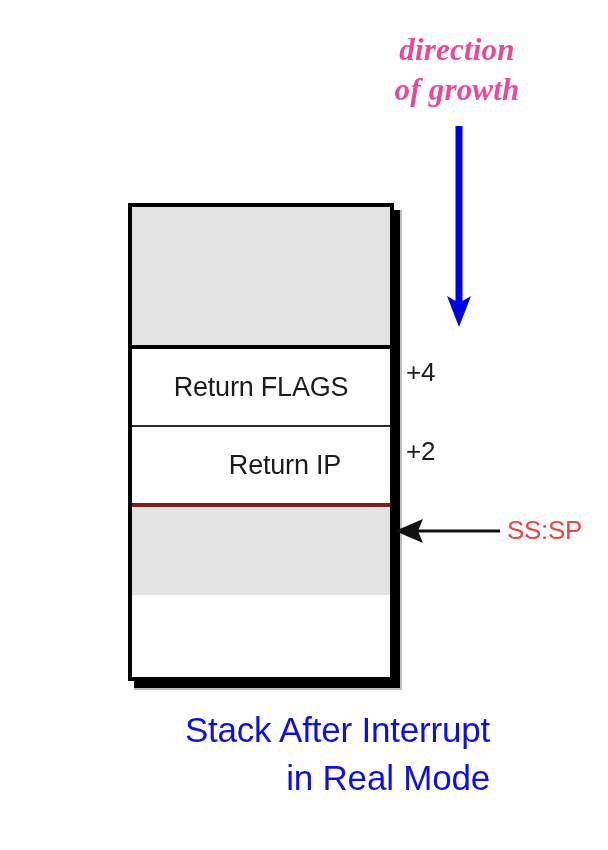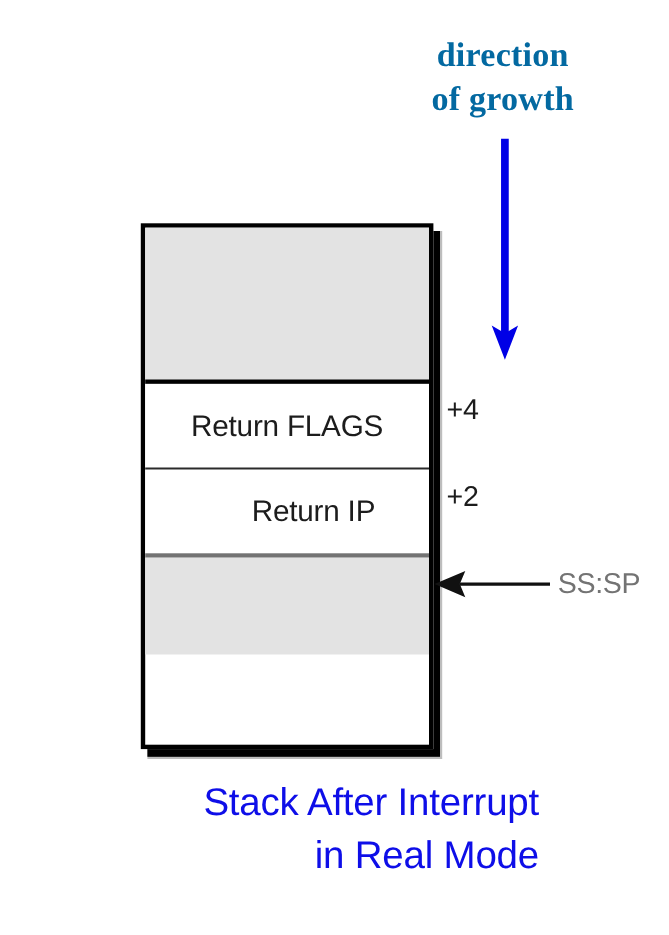--- a/index.html
+++ b/index.html
@@ -23,27 +23,28 @@
     height: 850px;
   }
 
   
   .growth-label {
     position: absolute;
     left: 352px;
     top: 30px;
     width: 210px;
     text-align: center;
-    color: #0369a1;
+    color: #ec4899;
     font-family: "Liberation Serif", "DejaVu Serif", serif;
     font-weight: bold;
     font-size: 31px;
     line-height: 40px;
     letter-spacing: 0.2px;
     white-space: pre-line;
+    font-style: italic;
   }
 
   .growth-arrow {
     position: absolute;
     left: 430px;
     top: 126px;
     width: 58px;
     height: 205px;
   }
 
@@ -74,21 +75,21 @@
     background: #ffffff;
   }
 
   .cell-empty {
     background: #e3e3e3;
   }
 
   .cell-top    { height: 142px; border-bottom: 4px solid #000000; }
   .cell-flags  { height: 78px;  border-bottom: 2px solid #2a2a2a; }
   .cell-cs     { height: 78px;  border-bottom: 2px solid #2a2a2a; }
-  .cell-ip     { height: 80px;  border-bottom: 4px solid #737373; padding-left: 48px; }
+  .cell-ip     { height: 80px;  border-bottom: 4px solid #7f1d1d; padding-left: 48px; }
   .cell-bottom { height: 88px; }
 
   
   .offset {
     position: absolute;
     left: 406px;
     font-family: "Liberation Sans", sans-serif;
     font-size: 26px;
     color: #1c1c1c;
     letter-spacing: -0.3px;
@@ -103,21 +104,21 @@
     top: 518px;
     width: 112px;
     height: 26px;
   }
   .sssp-label {
     position: absolute;
     left: 507px;
     top: 515px;
     font-family: "Liberation Sans", sans-serif;
     font-size: 26px;
-    color: #737373;
+    color: #ef4444;
     letter-spacing: -0.3px;
     white-space: nowrap;
   }
 
   
   .caption {
     position: absolute;
     left: 0;
     top: 706px;
     width: 490px;

